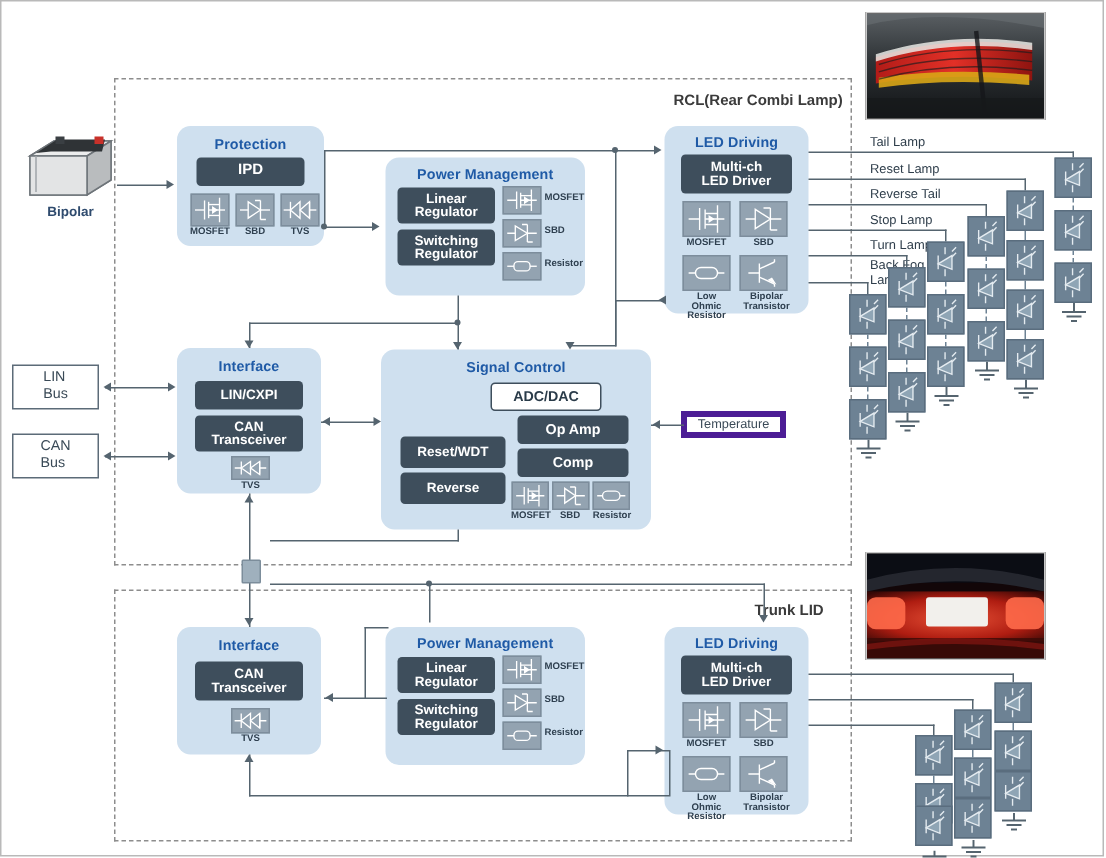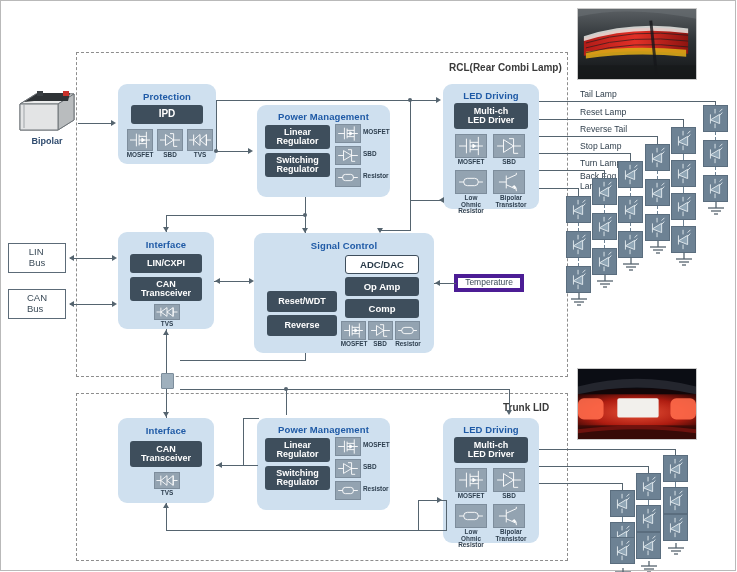--- a/index.html
+++ b/index.html
@@ -314,21 +314,21 @@
         </svg>
     </div>
     <div class="sym-label" style="left:33px;top:89px;width:32px;">TVS</div>
   </div>
 
   <div class="module" style="left:254px;top:233px;width:180px;height:120px;">
     <div class="module-title" style="top:7px;">Signal Control</div>
     <div class="blk" style="left:13px;top:58px;width:70px;height:21px;">Reset/WDT</div>
     <div class="blk" style="left:13px;top:82px;width:70px;height:21px;">Reverse</div>
 
-    <div class="blk white" style="left:91px;top:22px;width:74px;height:19px;font-size:9.5px;">ADC/DAC</div>
+    <div class="blk white" style="left:73px;top:22px;width:74px;height:19px;font-size:9.5px;">ADC/DAC</div>
     <div class="blk" style="left:91px;top:44px;width:74px;height:19px;font-size:9.5px;">Op Amp</div>
     <div class="blk" style="left:91px;top:66px;width:74px;height:19px;font-size:9.5px;">Comp</div>
 
     <div class="sym" style="left:87px;top:88px;width:25px;height:19px;">
       <svg viewBox="0 0 25 19">
           <g stroke="#ffffff" stroke-width="1" fill="none">
             <path d="M2 9.5 H8"></path>
             <path d="M8 3 V16"></path>
             <path d="M11 4 V15"></path>
             <path d="M11 6 H19"></path>

